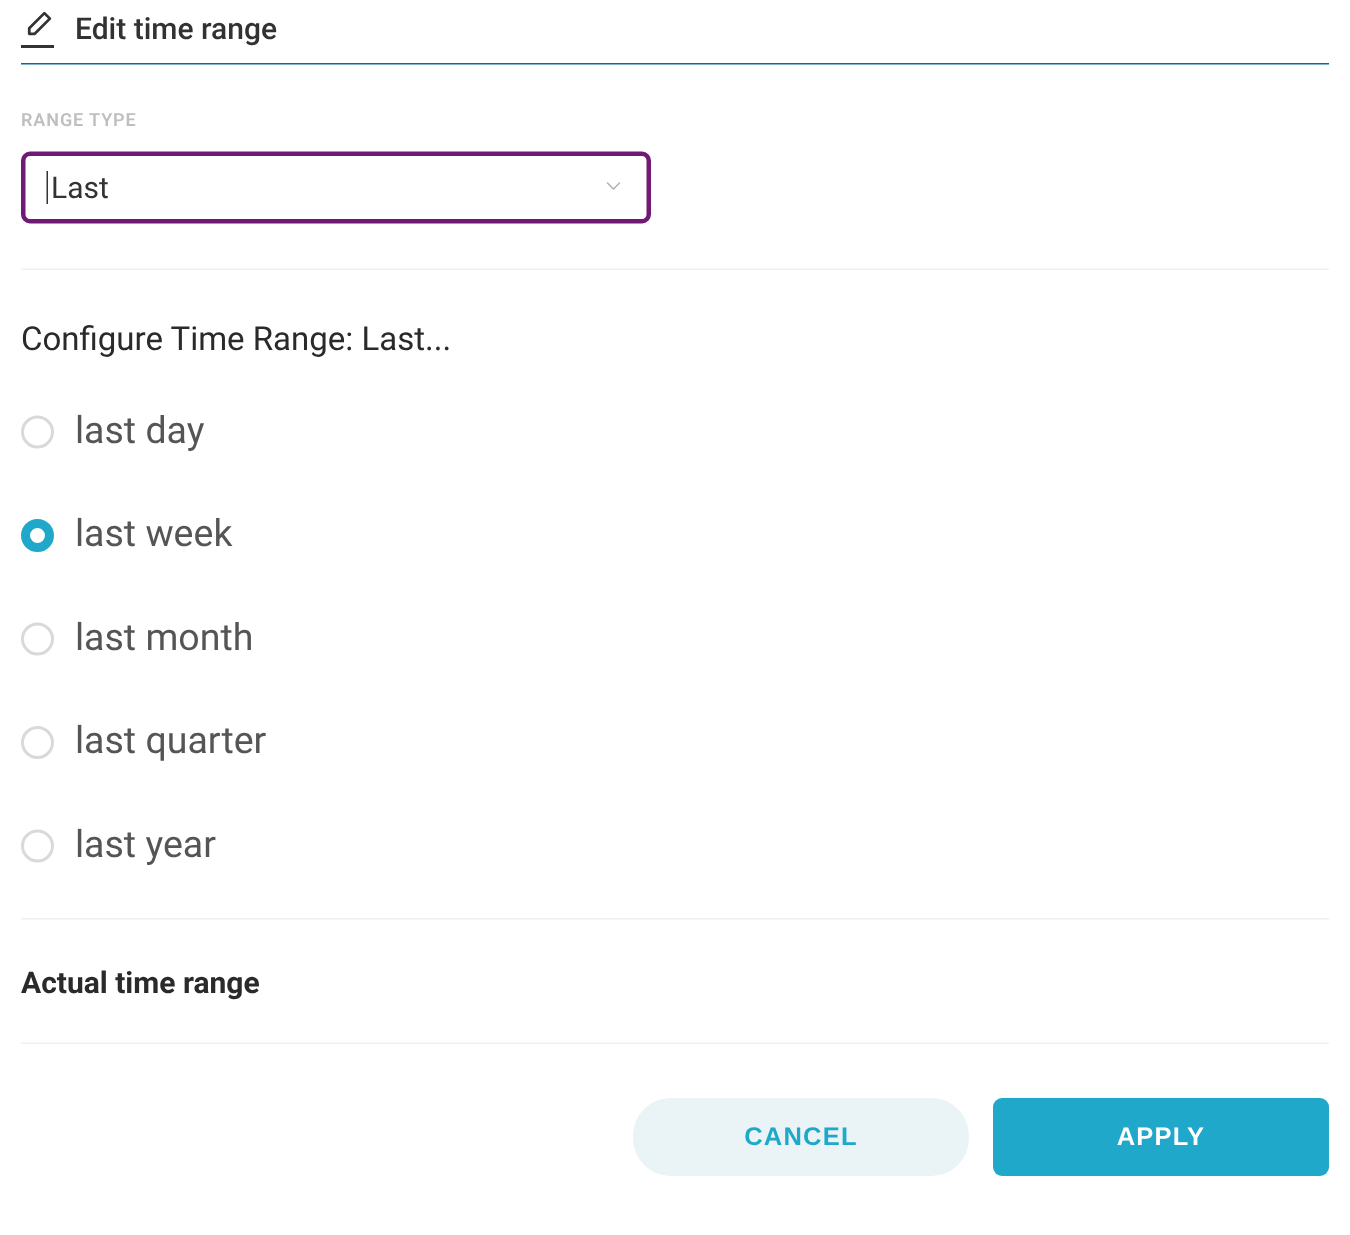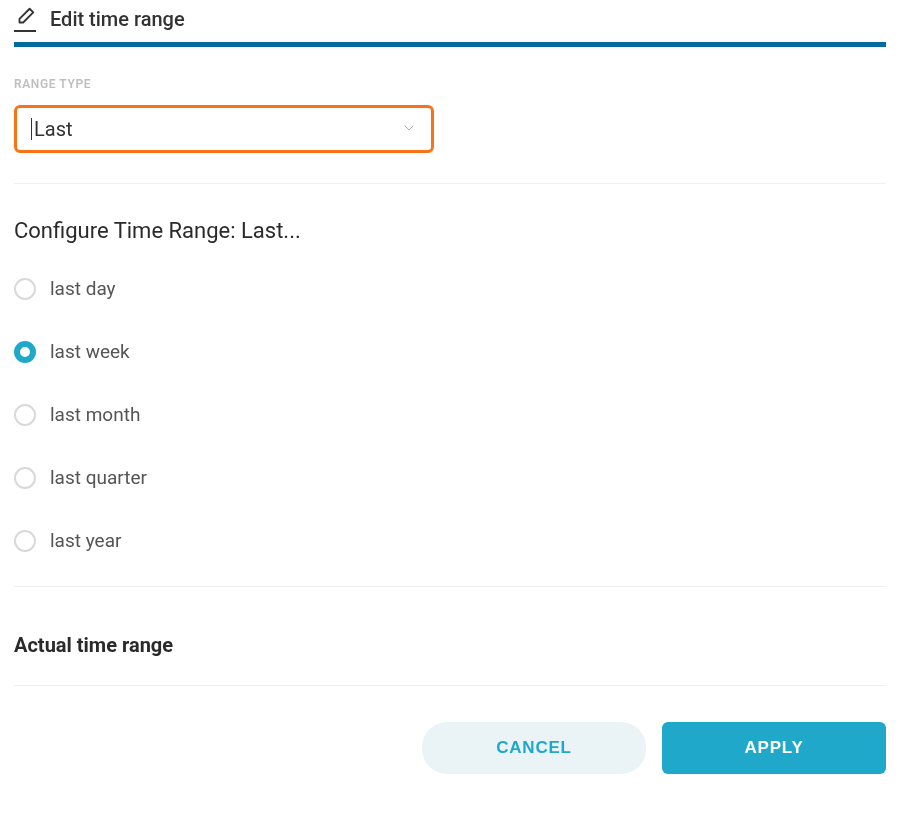--- a/index.html
+++ b/index.html
@@ -13,21 +13,21 @@
     color: #333;
   }
   .container {
     padding: 0 14px;
   }
   .header {
     display: flex;
     align-items: center;
     gap: 14px;
     padding: 6px 0 10px 0;
-    border-bottom: 5px solid #0369a1;
+    border-bottom: 1px solid #0369a1;
   }
   .header .icon-wrap {
     display: inline-flex;
     align-items: center;
     justify-content: center;
     padding-bottom: 2px;
     border-bottom: 2px solid #333;
   }
   .header-title {
     font-size: 20px;
@@ -42,21 +42,21 @@
     font-weight: 600;
   }
   .select-wrap {
     margin-top: 14px;
     position: relative;
     width: 420px;
   }
   .select-box {
     width: 100%;
     height: 48px;
-    border: 3px solid #f97316;
+    border: 3px solid #701a75;
     border-radius: 6px;
     background: #fff;
     display: flex;
     align-items: center;
     padding: 0 14px;
     font-size: 20px;
     color: #333;
     justify-content: space-between;
     cursor: pointer;
   }
@@ -105,25 +105,25 @@
     align-items: center;
     justify-content: center;
     background: #fff;
     flex-shrink: 0;
   }
   .radio-item.selected .radio-circle {
     border-color: #1fa8c9;
     border-width: 6px;
   }
   .radio-label {
-    font-size: 19px;
+    font-size: 25px;
     color: #555;
   }
   .actual-title {
-    margin-top: 46px;
+    margin-top: 30px;
     font-size: 20px;
     font-weight: 700;
     color: #2a2a2a;
   }
   .actual-value {
     margin-top: 18px;
     font-size: 20px;
     color: #666;
   }
   .footer {

